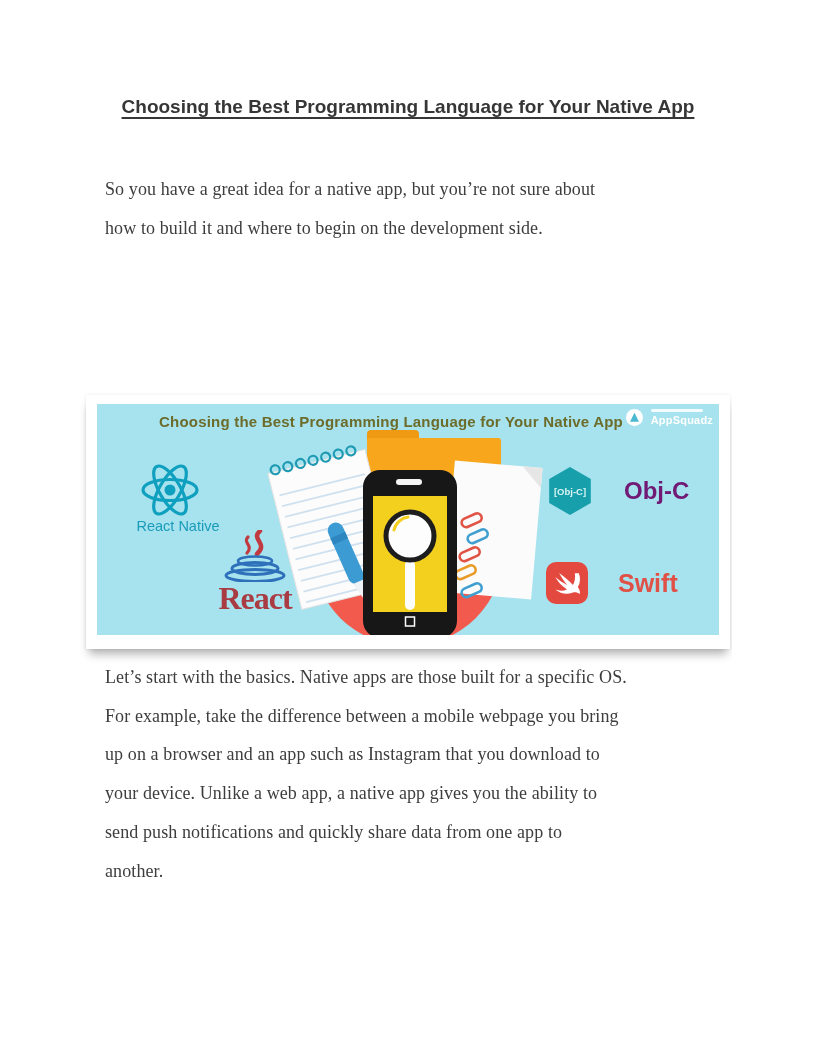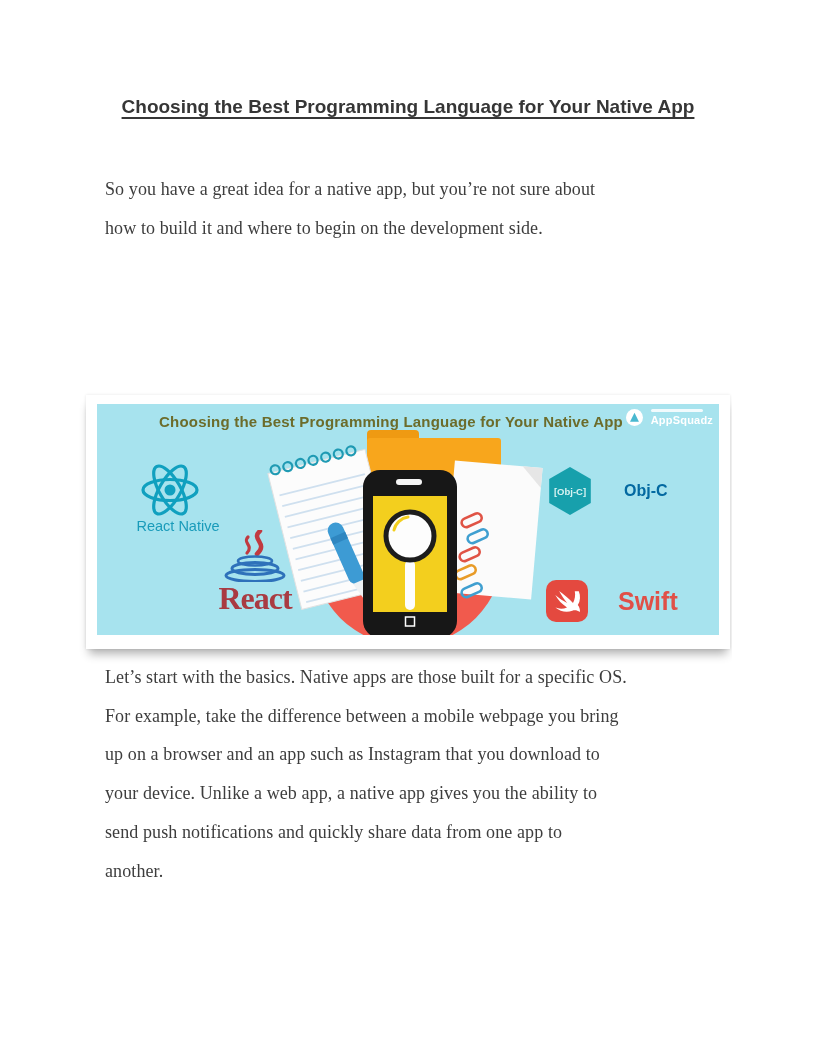--- a/index.html
+++ b/index.html
@@ -57,23 +57,23 @@
   .java-logo { position:absolute; left:112px; top:126px; }
   .java-label {
     position:absolute; left:112px; top:176px; width:92px; text-align:center;
     font-family:"Liberation Serif", serif; font-weight:bold;
     font-size:32px; color:#a93b42; letter-spacing:-1px;
   }
 
   .lang-row { position:absolute; left:448px; display:flex; align-items:center; gap:29px; }
   .row-objc  { top:62px; }
   .row-kotlin{ top:121px; }
-  .row-swift { top:175px; }
+  .row-swift { top:157px; }
   .lang-label { font-family:"Liberation Sans", sans-serif; font-weight:bold; }
-  .objc-label   { font-size:16px; color:#0369a1; }
+  .objc-label   { font-size:24px; color:#701a75; }
   .kotlin-label { font-size:25px; color:#1b76bb; }
   .swift-label  { font-size:25px; color:#e05047; }
 </style>
 </head>
 <body>
 
 <div class="page">
 
   <h1 class="doc-title">Choosing the Best Programming Language for Your Native App</h1>
 

